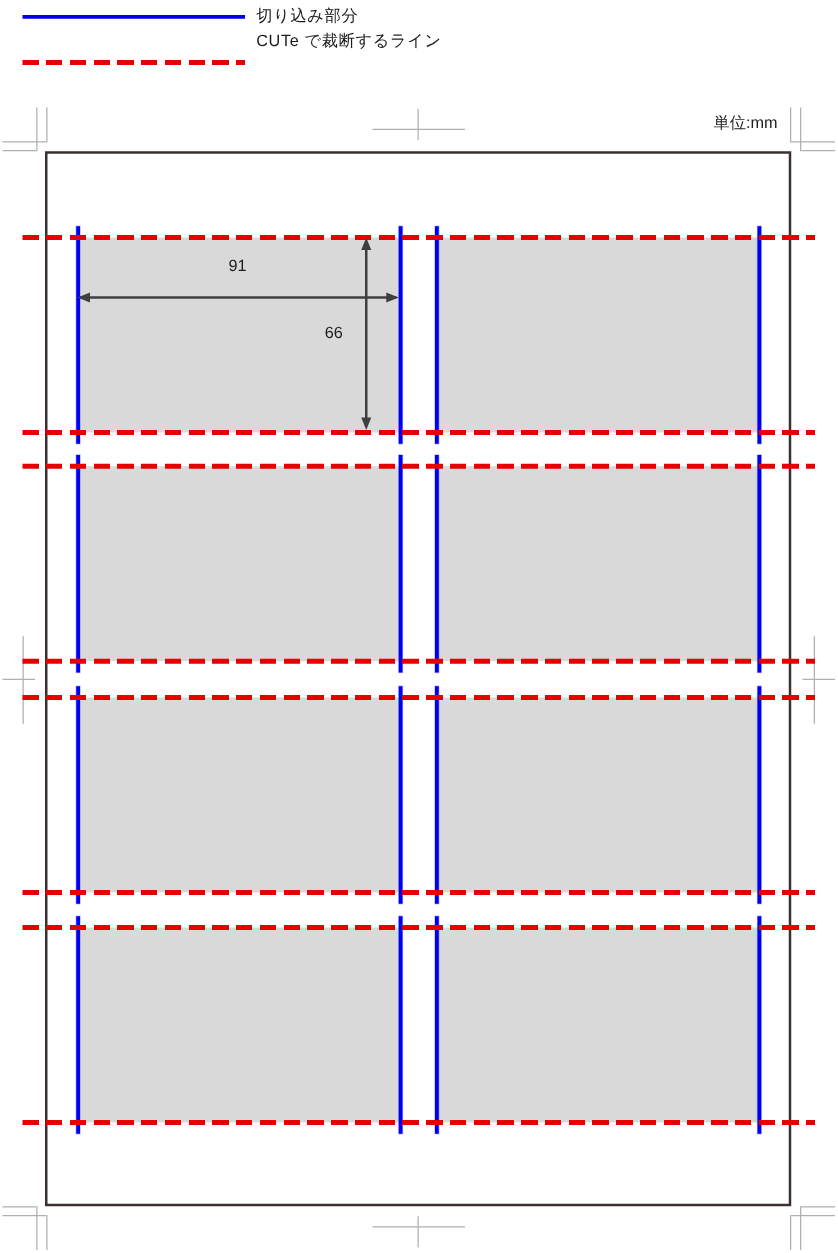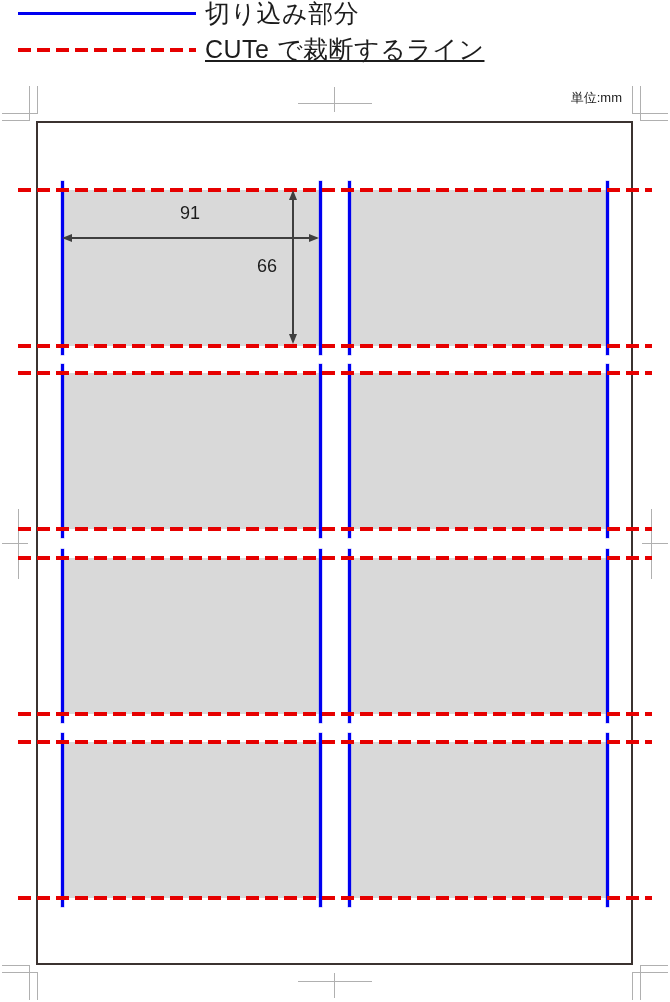--- a/index.html
+++ b/index.html
@@ -10,23 +10,23 @@
   html,body{background:var(--bg);}
   body{font-family:"Liberation Sans","DejaVu Sans",sans-serif;color:var(--text);}
   .canvas{position:relative;width:670px;height:1002px;background:var(--bg);overflow:hidden;}
 
   .abs{position:absolute;}
 
   
   .legend-line-blue{background:var(--blue);height:3px;width:178px;left:18px;top:12px;z-index:5;}
   .legend-line-red{height:4px;width:178px;left:18px;top:48px;z-index:5;
     background:repeating-linear-gradient(to right,var(--red) 0 13px,transparent 13px 19px);}
-  .legend-text{font-size:25px;line-height:22px;letter-spacing:.5px;white-space:nowrap;}
+  .legend-text{font-size:13px;line-height:22px;letter-spacing:.5px;white-space:nowrap;}
   .legend-text.l1{left:205px;top:2px;}
-  .legend-text.l2{left:205px;top:38px;text-decoration:underline;}
+  .legend-text.l2{left:205px;top:22px;}
 
   
   .unit-label{left:520px;top:90px;width:102px;text-align:right;font-size:13px;line-height:15px;}
 
   
   .page{left:36px;top:121px;width:597px;height:844px;border:2px solid var(--pageborder);
     box-sizing:border-box;z-index:1;background:transparent;}
 
   
   .card{background:var(--card);z-index:2;}
@@ -36,21 +36,21 @@
   .trim-seg{background:var(--mark);z-index:0;}
 
   
   .dim-shaft-h{height:1.5px;background:var(--dim);z-index:6;}
   .dim-shaft-v{width:1.5px;background:var(--dim);z-index:6;}
   .arrow{width:0;height:0;z-index:6;}
   .arrow.left {border-top:4px solid transparent;border-bottom:4px solid transparent;border-right:10px solid var(--dim);}
   .arrow.right{border-top:4px solid transparent;border-bottom:4px solid transparent;border-left:10px solid var(--dim);}
   .arrow.up   {border-left:4px solid transparent;border-right:4px solid transparent;border-bottom:10px solid var(--dim);}
   .arrow.down {border-left:4px solid transparent;border-right:4px solid transparent;border-top:10px solid var(--dim);}
-  .dim-label{font-size:18px;line-height:24px;text-align:center;z-index:7;}
+  .dim-label{font-size:13px;line-height:24px;text-align:center;z-index:7;}
   .dim-label.w{left:160px;top:201px;width:60px;}
   .dim-label.h{left:246px;top:254px;width:42px;}
 </style>
 </head>
 <body>
 
 <div class="canvas">
 
   <div class="abs legend-line-blue"></div>
   <div class="abs legend-text l1">切り込み部分</div>

